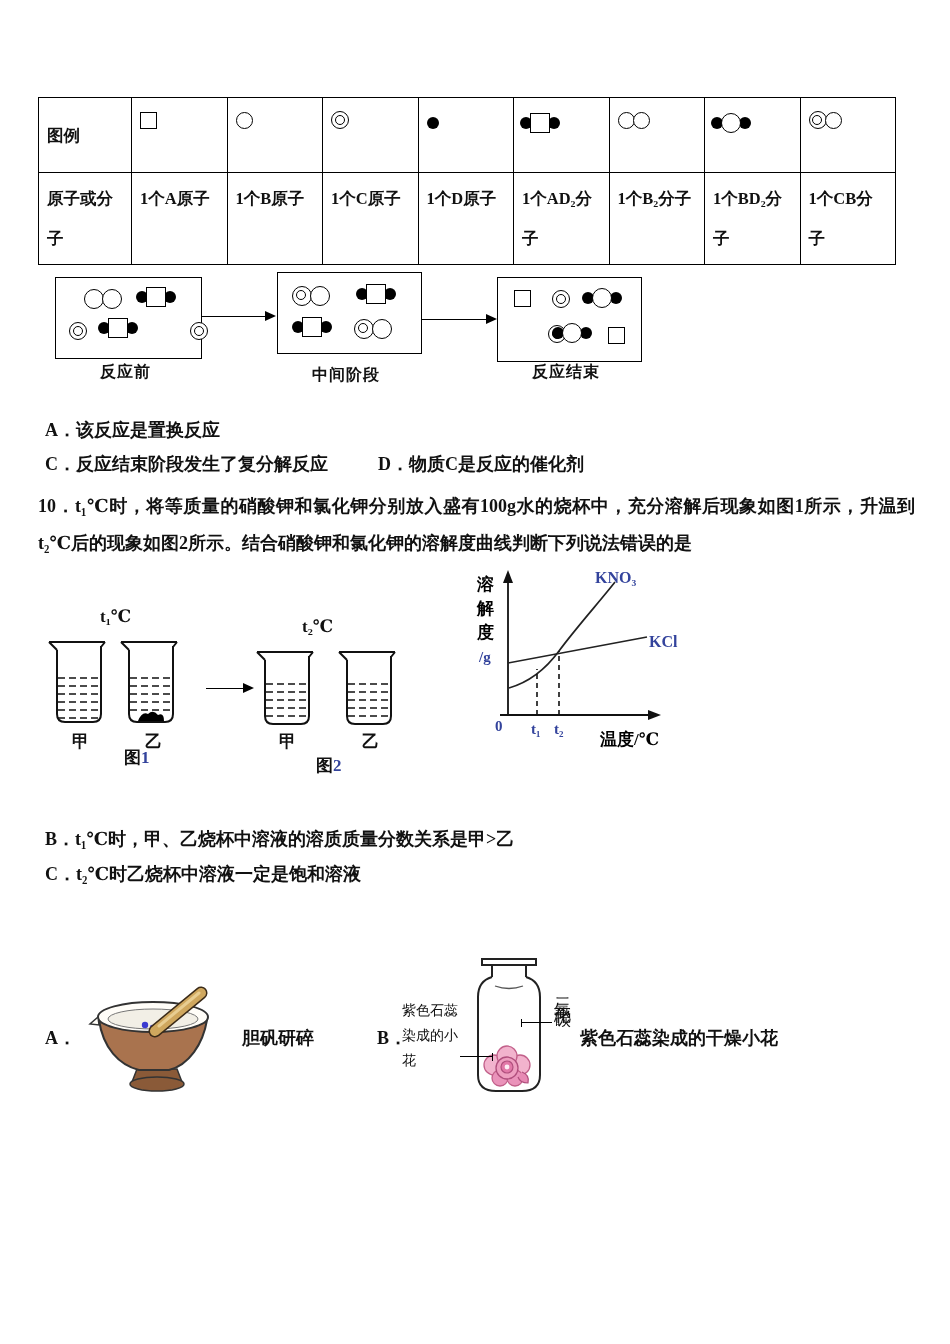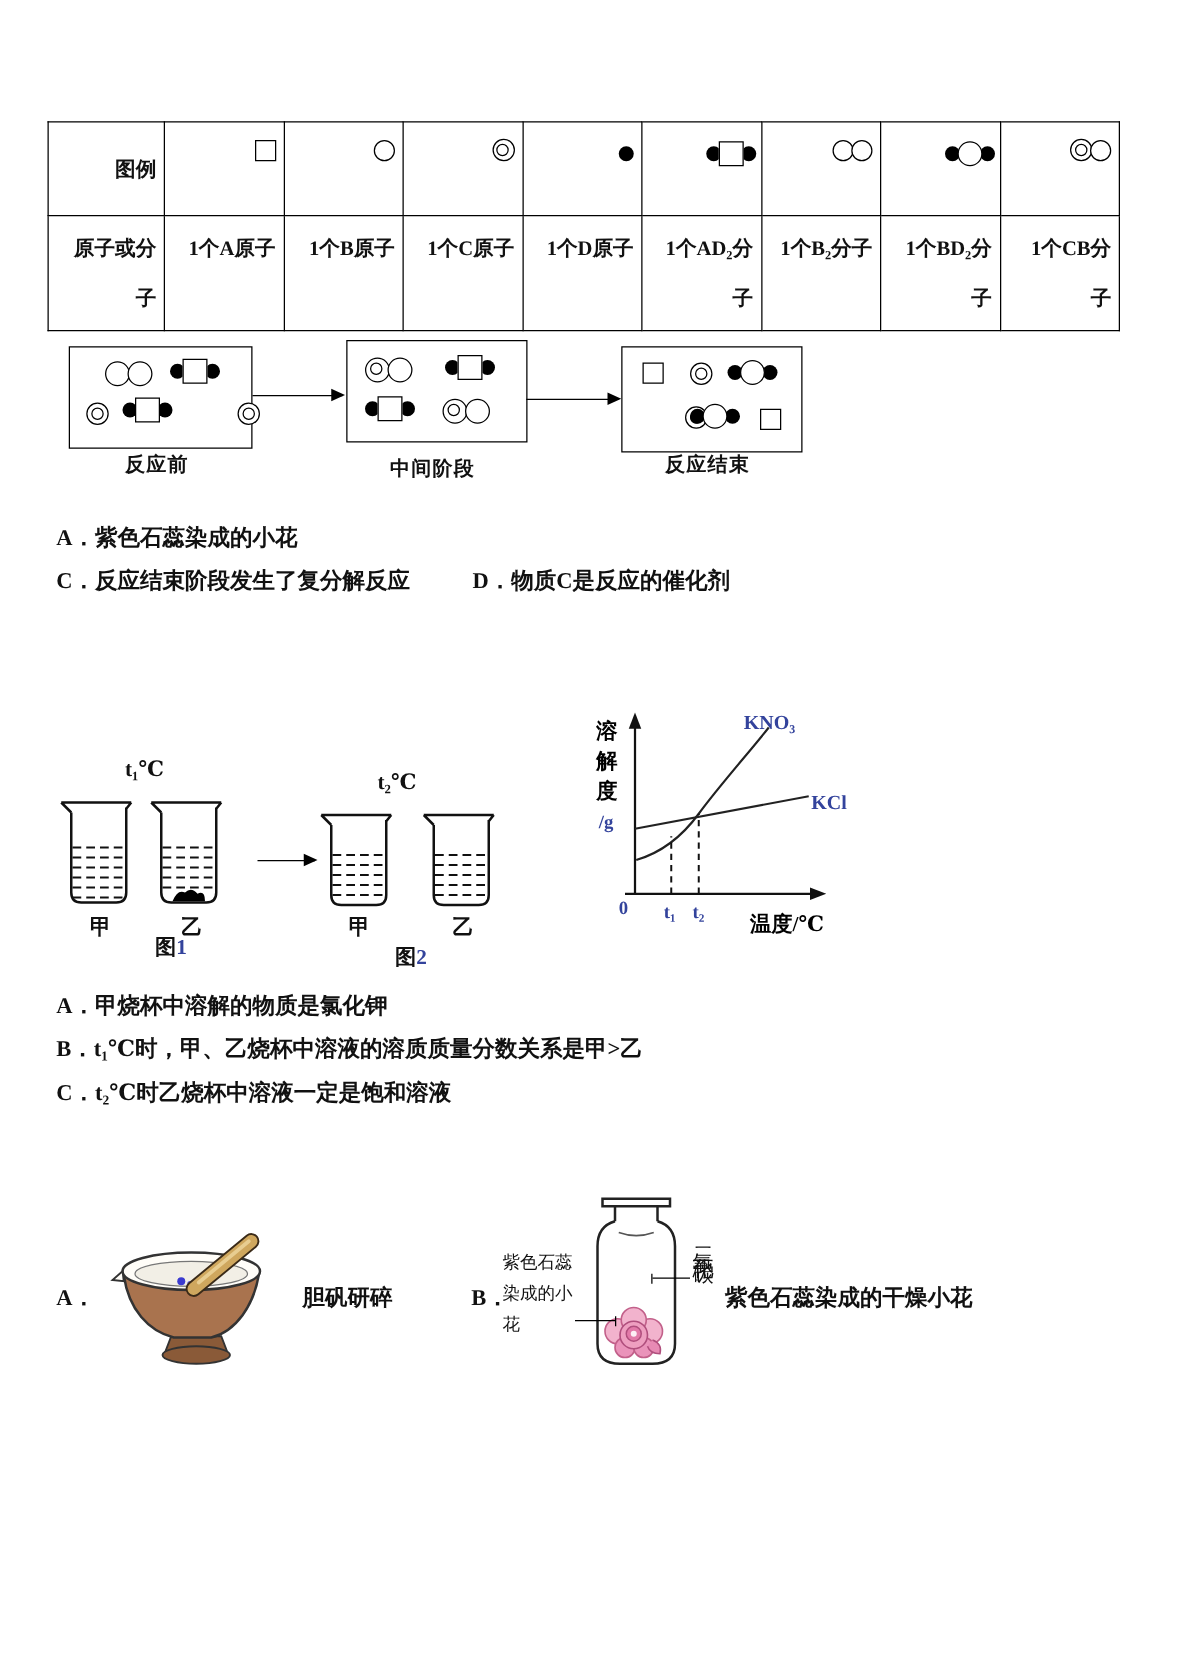--- a/index.html
+++ b/index.html
@@ -4,21 +4,21 @@
 <style>
   html,body{margin:0;padding:0;background:#fff;}
   .page{position:relative;width:950px;height:1344px;background:#fff;overflow:hidden;
         font-family:"Liberation Serif","DejaVu Serif",serif;color:#111;}
   .abs{position:absolute;}
   .txt{font-size:18px;font-weight:bold;white-space:nowrap;}
   .blue{color:#33439c;}
   
   table.legend{border-collapse:collapse;table-layout:fixed;}
   table.legend td{border:1.6px solid #000;vertical-align:top;padding:6px 6px 4px 8px;
-                  font-size:16.5px;font-weight:bold;line-height:2.45;text-align:right;}
+                  font-size:16.5px;font-weight:bold;line-height:2.45;}
   td.sym-cell{padding-top:8px;}
   
   .sq,.ci,.dc,.dt{display:inline-block;box-sizing:border-box;background:#fff;}
   .sq{width:17px;height:17px;border:1.7px solid #000;}
   .ci{width:17px;height:17px;border:1.7px solid #000;border-radius:50%;}
   .dc{width:18px;height:18px;border:1.7px solid #000;border-radius:50%;position:relative;}
   .dc::after{content:"";position:absolute;left:2.8px;top:2.8px;width:8px;height:8px;
              border:1.7px solid #000;border-radius:50%;}
   .dt{width:12px;height:12px;background:#000;border-radius:50%;border:none;}
   .lg{width:20px;height:20px;}
@@ -152,24 +152,25 @@
         <span class="dt"></span>
         <span class="ci lg"></span>
         <span class="dt"></span>
       </span>
     <span class="sq abs" style="left:110px;top:49px"></span>
   </div>
   <div class="abs stage-label" style="left:100px;top:362px;">反应前</div>
   <div class="abs stage-label" style="left:312px;top:365px;">中间阶段</div>
   <div class="abs stage-label" style="left:532px;top:362px;">反应结束</div>
 
-  <div class="abs txt" style="left:45px;top:418px;">A．紫色石蕊染成的小花</div>
+  <div class="abs txt" style="left:45px;top:418px;">A．该反应是置换反应</div>
   <div class="abs txt" style="left:45px;top:452px;">C．反应结束阶段发生了复分解反应</div>
   <div class="abs txt" style="left:378px;top:452px;">D．物质C是反应的催化剂</div>
 
+  <div class="abs stem" style="left:38px;top:488px;width:877px;">10．t₁℃时，将等质量的硝酸钾和氯化钾分别放入盛有100g水的烧杯中，充分溶解后现象如图1所示，升温到t₂℃后的现象如图2所示。结合硝酸钾和氯化钾的溶解度曲线判断下列说法错误的是</div>
 
   <div class="abs fig-label" style="left:100px;top:606px;">t₁℃</div>
   <svg class="abs" style="left:48px;top:638px" width="62" height="92" viewBox="0 0 62 92">
     <path d="M1,4 H57 M1,4 L9,12 M57,4 L53,9 M9,12 V76 Q9,84 17,84 H45 Q53,84 53,76 V8" fill="none" stroke="#111" stroke-width="2"></path>
     <g stroke="#111" stroke-width="1.7" stroke-dasharray="7 4">
       <line x1="10" y1="40" x2="52" y2="40"></line>
         <line x1="10" y1="48" x2="52" y2="48"></line>
       <line x1="10" y1="56" x2="52" y2="56"></line>
         <line x1="10" y1="64" x2="52" y2="64"></line>
       <line x1="10" y1="72" x2="52" y2="72"></line>
@@ -232,21 +233,20 @@
     <text x="22" y="88" font-size="17" font-weight="bold">度</text>
     <text x="24" y="112" font-size="15" font-weight="bold" class="blu">/g</text>
     <text x="140" y="33" font-size="16" font-weight="bold" class="blu">KNO₃</text>
     <text x="194" y="97" font-size="16" font-weight="bold" class="blu">KCl</text>
     <text x="40" y="181" font-size="15" font-weight="bold" class="blu">0</text>
     <text x="76" y="184" font-size="15" font-weight="bold" class="blu">t₁</text>
     <text x="99" y="184" font-size="15" font-weight="bold" class="blu">t₂</text>
     <text x="145" y="195" font-size="17" font-weight="bold">温度/℃</text>
   </svg>
 
-  <div class="abs txt" style="left:45px;top:792px;">A．甲烧杯中溶解的物质是氯化钾</div>
   <div class="abs txt" style="left:45px;top:862px;">C．t₂℃时乙烧杯中溶液一定是饱和溶液</div>
   <div class="abs txt" style="left:45px;top:827px;">B．t₁℃时，甲、乙烧杯中溶液的溶质质量分数关系是甲&gt;乙</div>
 
 
   <div class="abs txt" style="left:45px;top:1026px;">A．</div>
   <svg class="abs" style="left:85px;top:984px" width="150" height="112" viewBox="0 0 150 112">
     <path d="M52,85 L92,85 L97,98 L47,98 Z" fill="#8a5a38" stroke="#333" stroke-width="1.5"></path>
     <ellipse cx="72" cy="100" rx="27" ry="7" fill="#8a5a38" stroke="#333" stroke-width="1.5"></ellipse>
     <path d="M14,36 C18,64 34,81 54,86 L84,86 C104,81 118,60 122,36 Z" fill="#a9734e" stroke="#333" stroke-width="2"></path>
     <ellipse cx="68" cy="33" rx="55" ry="15" fill="#fffdf8" stroke="#333" stroke-width="2"></ellipse>

